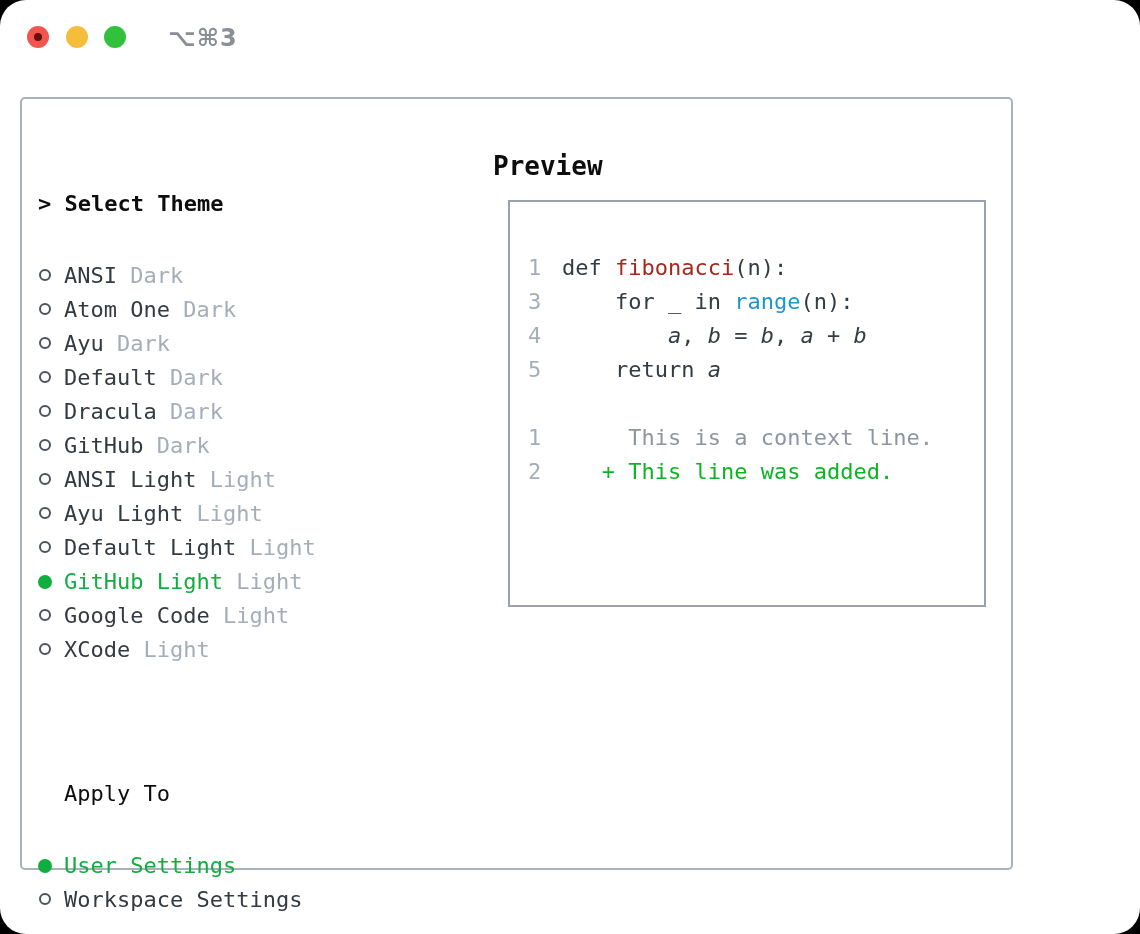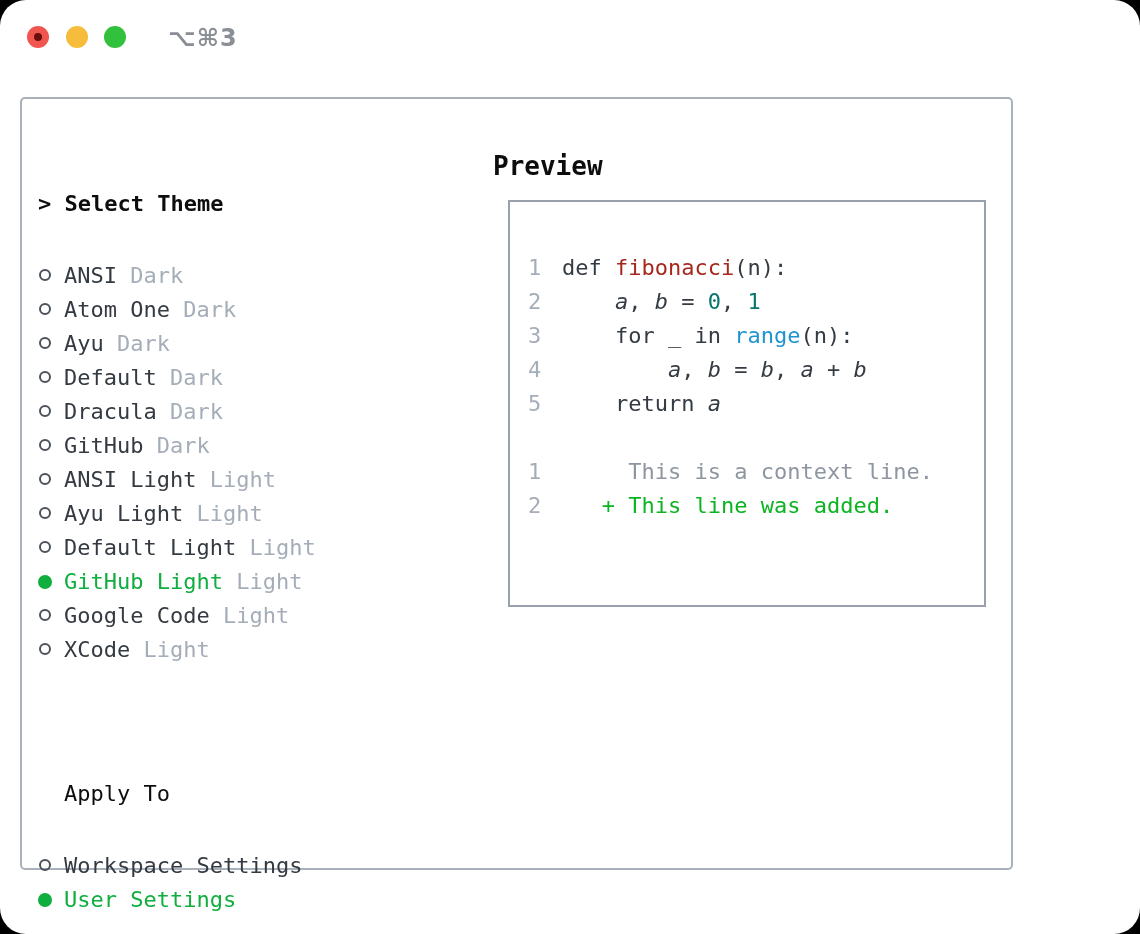--- a/index.html
+++ b/index.html
@@ -69,30 +69,29 @@
     <span class="tl tl-green"></span>
     <span class="win-title">⌥⌘3</span>
   </div>
 
   <div class="panel">
     <div class="left-col">
       <div class="row hdr">&gt; Select Theme</div>
       <div id="theme-rows"><div class="row"><span class="marker"><span class="circle"></span></span><span class="label">ANSI</span> <span class="variant">Dark</span></div><div class="row"><span class="marker"><span class="circle"></span></span><span class="label">Atom One</span> <span class="variant">Dark</span></div><div class="row"><span class="marker"><span class="circle"></span></span><span class="label">Ayu</span> <span class="variant">Dark</span></div><div class="row"><span class="marker"><span class="circle"></span></span><span class="label">Default</span> <span class="variant">Dark</span></div><div class="row"><span class="marker"><span class="circle"></span></span><span class="label">Dracula</span> <span class="variant">Dark</span></div><div class="row"><span class="marker"><span class="circle"></span></span><span class="label">GitHub</span> <span class="variant">Dark</span></div><div class="row"><span class="marker"><span class="circle"></span></span><span class="label">ANSI Light</span> <span class="variant">Light</span></div><div class="row"><span class="marker"><span class="circle"></span></span><span class="label">Ayu Light</span> <span class="variant">Light</span></div><div class="row"><span class="marker"><span class="circle"></span></span><span class="label">Default Light</span> <span class="variant">Light</span></div><div class="row"><span class="marker"><span class="circle filled"></span></span><span class="label selected">GitHub Light</span> <span class="variant">Light</span></div><div class="row"><span class="marker"><span class="circle"></span></span><span class="label">Google Code</span> <span class="variant">Light</span></div><div class="row"><span class="marker"><span class="circle"></span></span><span class="label">XCode</span> <span class="variant">Light</span></div></div>
       <div class="row blank"></div>
       <div class="row apply-hdr">Apply To</div>
-      <div id="apply-rows"><div class="row"><span class="marker"><span class="circle"></span></span><span class="label">Workspace Settings</span></div><div class="row"><span class="marker"><span class="circle filled"></span></span><span class="label selected">User Settings</span></div></div>
+      <div id="apply-rows"><div class="row"><span class="marker"><span class="circle filled"></span></span><span class="label selected">User Settings</span></div><div class="row"><span class="marker"><span class="circle"></span></span><span class="label">Workspace Settings</span></div></div>
       
       
     </div>
 
     <div class="preview-title">Preview</div>
     <div class="preview-box">
       <div class="code" id="code-area">
           <div class="crow"><span class="ln">1</span><span class="tk-plain">def </span><span class="tk-func">fibonacci</span><span class="tk-plain">(n):</span></div>
-          <div class="crow"><span class="ln">2</span><span class="tk-plain">    </span><span class="tk-var">a</span><span class="tk-plain">, </span><span class="tk-var">b</span><span class="tk-plain"> = </span><span class="tk-num">0</span><span class="tk-plain">, </span><span class="tk-num">1</span></div>
           <div class="crow"><span class="ln">3</span><span class="tk-plain">    for _ in </span><span class="tk-call">range</span><span class="tk-plain">(n):</span></div>
           <div class="crow"><span class="ln">4</span><span class="tk-plain">        </span><span class="tk-var">a</span><span class="tk-plain">, </span><span class="tk-var">b</span><span class="tk-plain"> = </span><span class="tk-var">b</span><span class="tk-plain">, </span><span class="tk-var">a</span><span class="tk-plain"> + </span><span class="tk-var">b</span></div>
           <div class="crow"><span class="ln">5</span><span class="tk-plain">    return </span><span class="tk-var">a</span></div>
           <div class="crow">&nbsp;</div>
           <div class="crow"><span class="ln">1</span><span class="tk-plain">     </span><span class="tk-ctx">This is a context line.</span></div>
           <div class="crow"><span class="ln">2</span><span class="tk-plain">   </span><span class="tk-add">+ This line was added.</span></div>
         </div>
     </div>
   </div>
 </div>

